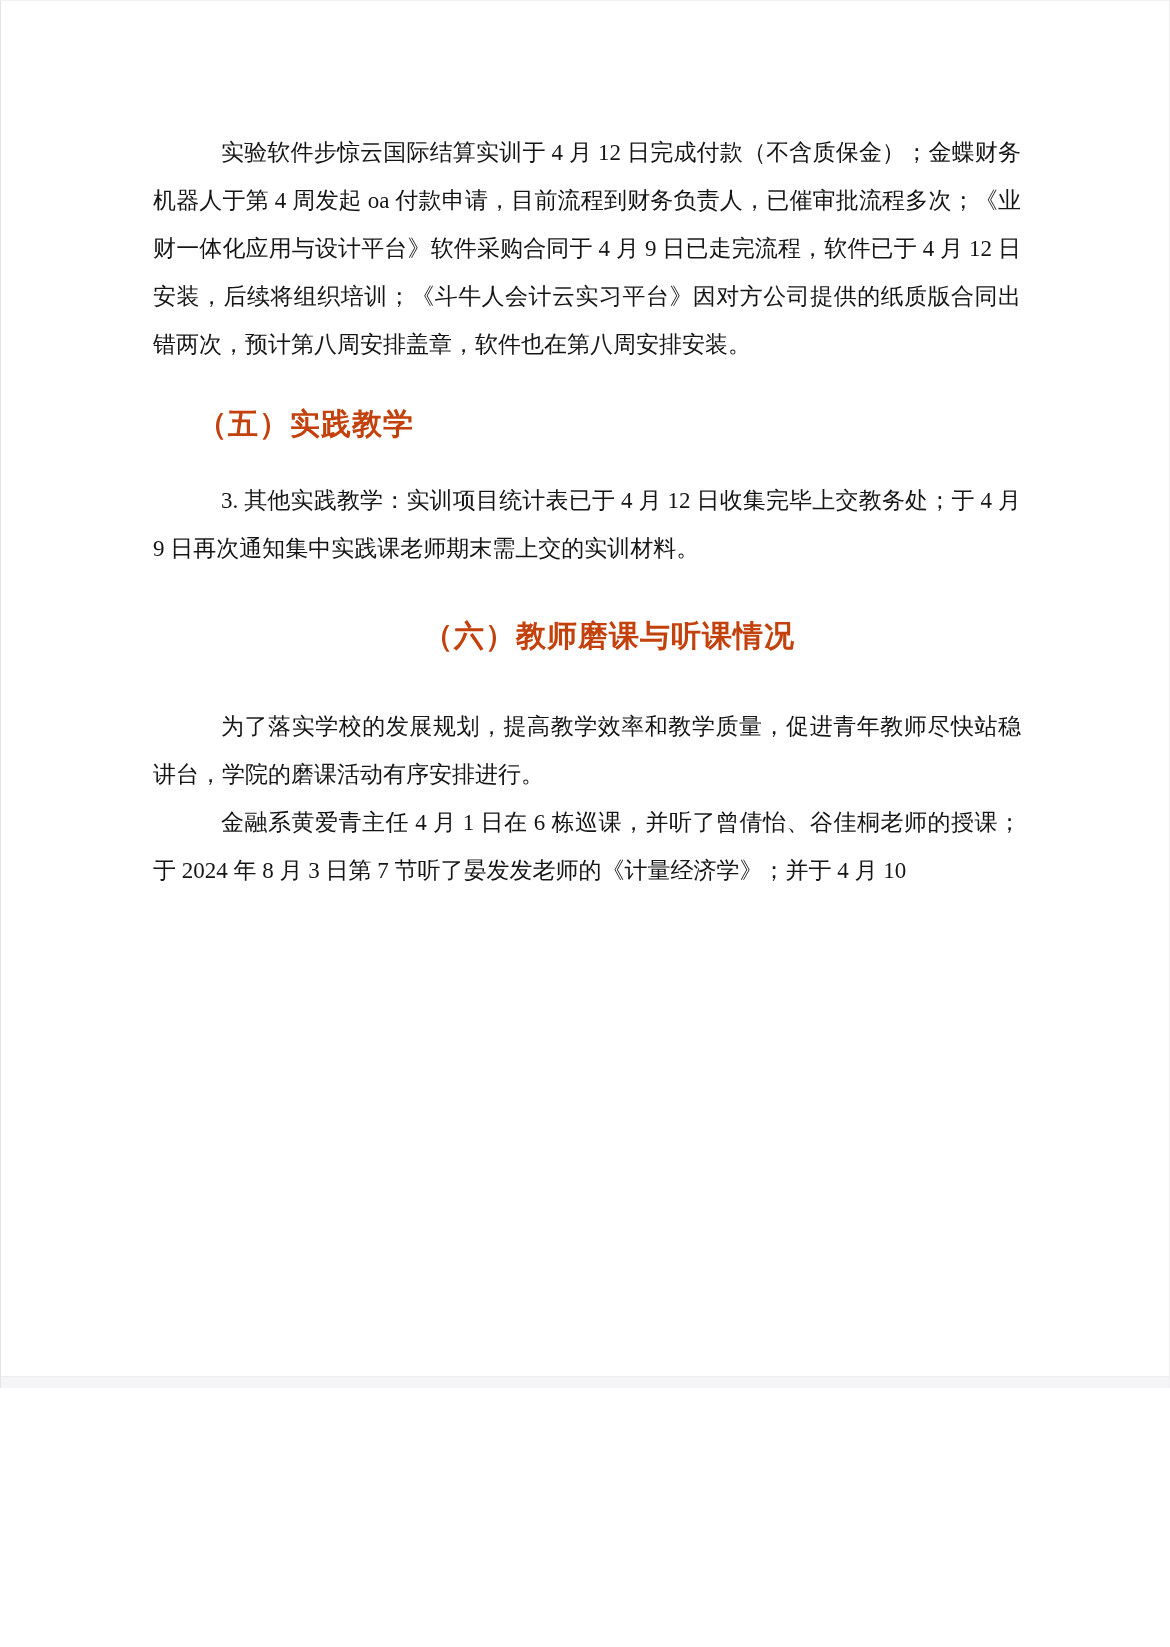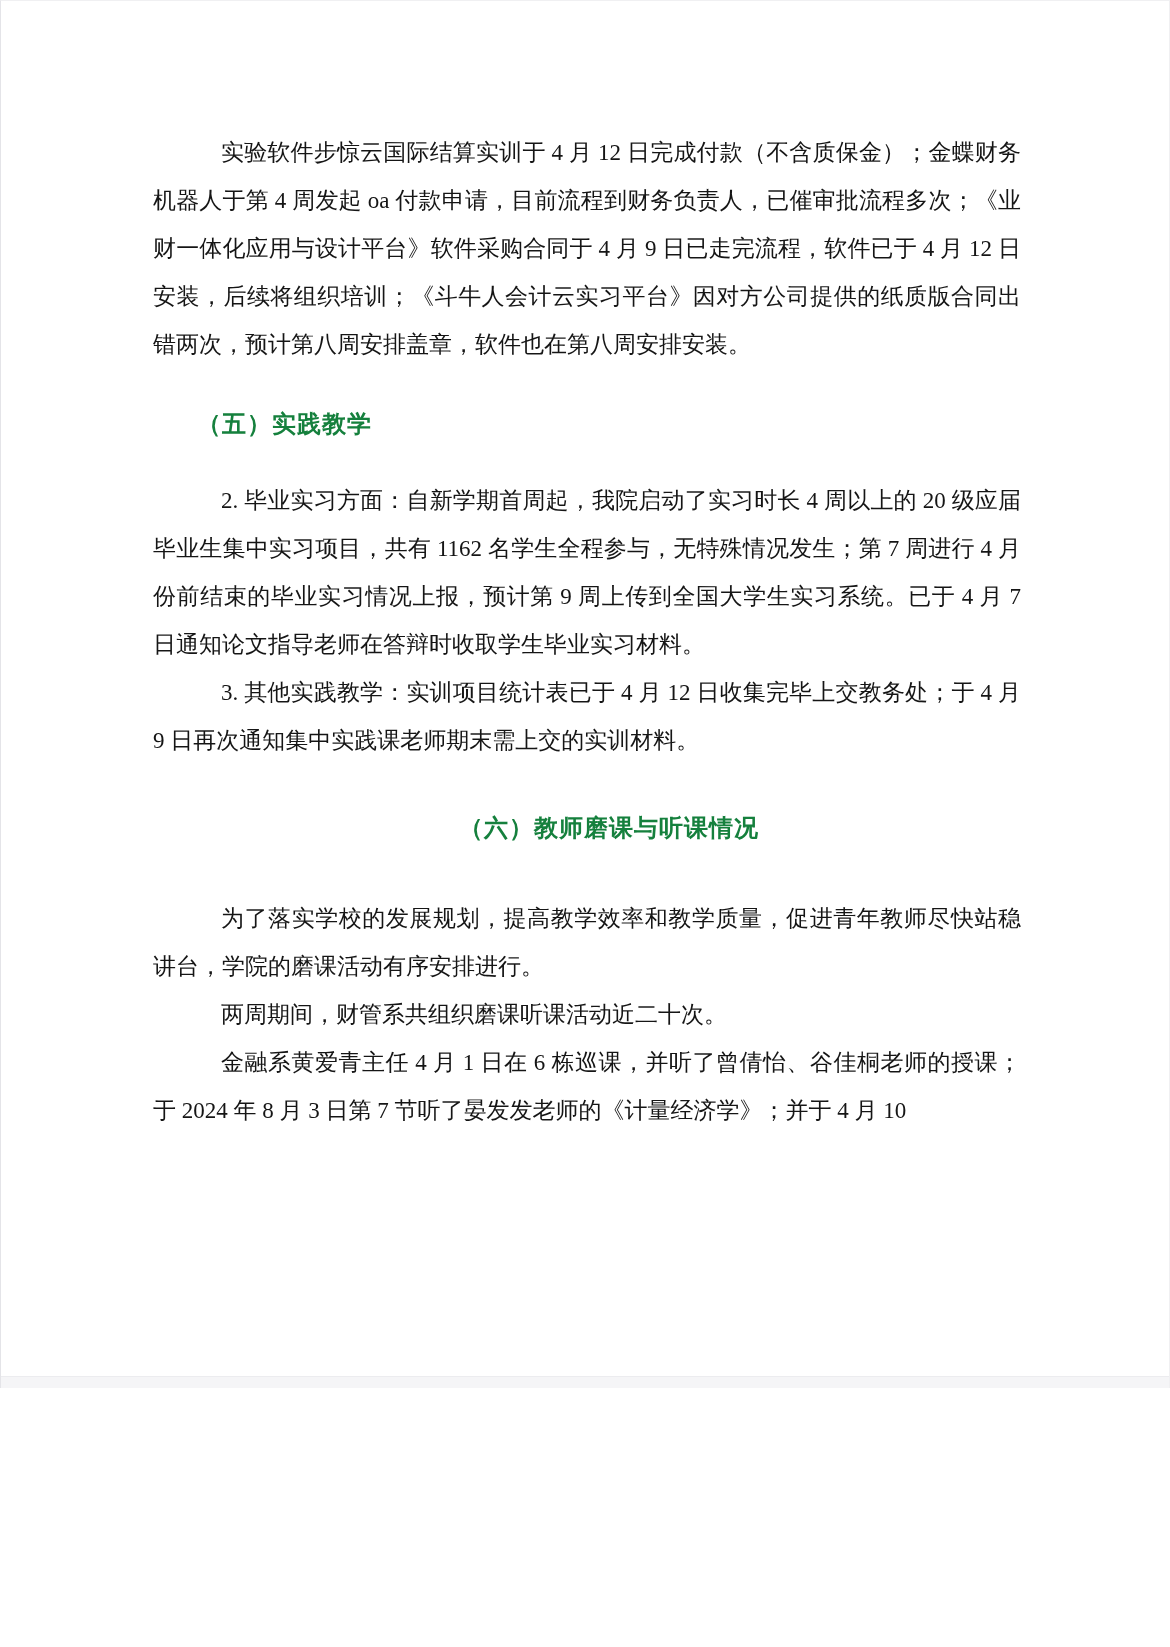--- a/index.html
+++ b/index.html
@@ -32,23 +32,23 @@
     line-height: 48px;
     text-align: justify;
     text-justify: inter-character;
     text-align-last: left;
     text-indent: 68px;
     color: #151515;
   }
   h2.section {
     font-family: "Liberation Sans", sans-serif;
     font-weight: 700;
-    font-size: 24px;
+    font-size: 30px;
     line-height: 50px;
-    color: #15803d;
+    color: #c2410c;
     margin: 30px 0 28px 44px;
     letter-spacing: 1px;
   }
   h2.section-six {
     margin: 38px 0 42px 44px;
     text-align: center;
   }
   .page-number {
     position: absolute;
     left: 0;
@@ -72,30 +72,28 @@
 <body>
 
 <div class="page">
   <div class="content">
 
     <p class="body">实验软件步惊云国际结算实训于 4 月 12 日完成付款（不含质保金）；金蝶财务机器人于第 4 周发起 oa 付款申请，目前流程到财务负责人，已催审批流程多次；《业财一体化应用与设计平台》软件采购合同于 4 月 9 日已走完流程，软件已于 4 月 12 日安装，后续将组织培训；《斗牛人会计云实习平台》因对方公司提供的纸质版合同出错两次，预计第八周安排盖章，软件也在第八周安排安装。</p>
 
     <h2 class="section">（五）实践教学</h2>
 
 
-    <p class="body">2. 毕业实习方面：自新学期首周起，我院启动了实习时长 4 周以上的 20 级应届毕业生集中实习项目，共有 1162 名学生全程参与，无特殊情况发生；第 7 周进行 4 月份前结束的毕业实习情况上报，预计第 9 周上传到全国大学生实习系统。已于 4 月 7 日通知论文指导老师在答辩时收取学生毕业实习材料。</p>
 
     <p class="body">3. 其他实践教学：实训项目统计表已于 4 月 12 日收集完毕上交教务处；于 4 月 9 日再次通知集中实践课老师期末需上交的实训材料。</p>
 
     <h2 class="section section-six">（六）教师磨课与听课情况</h2>
 
     <p class="body">为了落实学校的发展规划，提高教学效率和教学质量，促进青年教师尽快站稳讲台，学院的磨课活动有序安排进行。</p>
 
 
-    <p class="body">两周期间，财管系共组织磨课听课活动近二十次。</p>
 
     <p class="body">金融系黄爱青主任 4 月 1 日在 6 栋巡课，并听了曾倩怡、谷佳桐老师的授课；于 2024 年 8 月 3 日第 7 节听了晏发发老师的《计量经济学》；并于 4 月 10</p>
 
   </div>
 
   <div class="page-number">4</div>
 
   <div class="bottom-gap"></div>
 </div>
 

